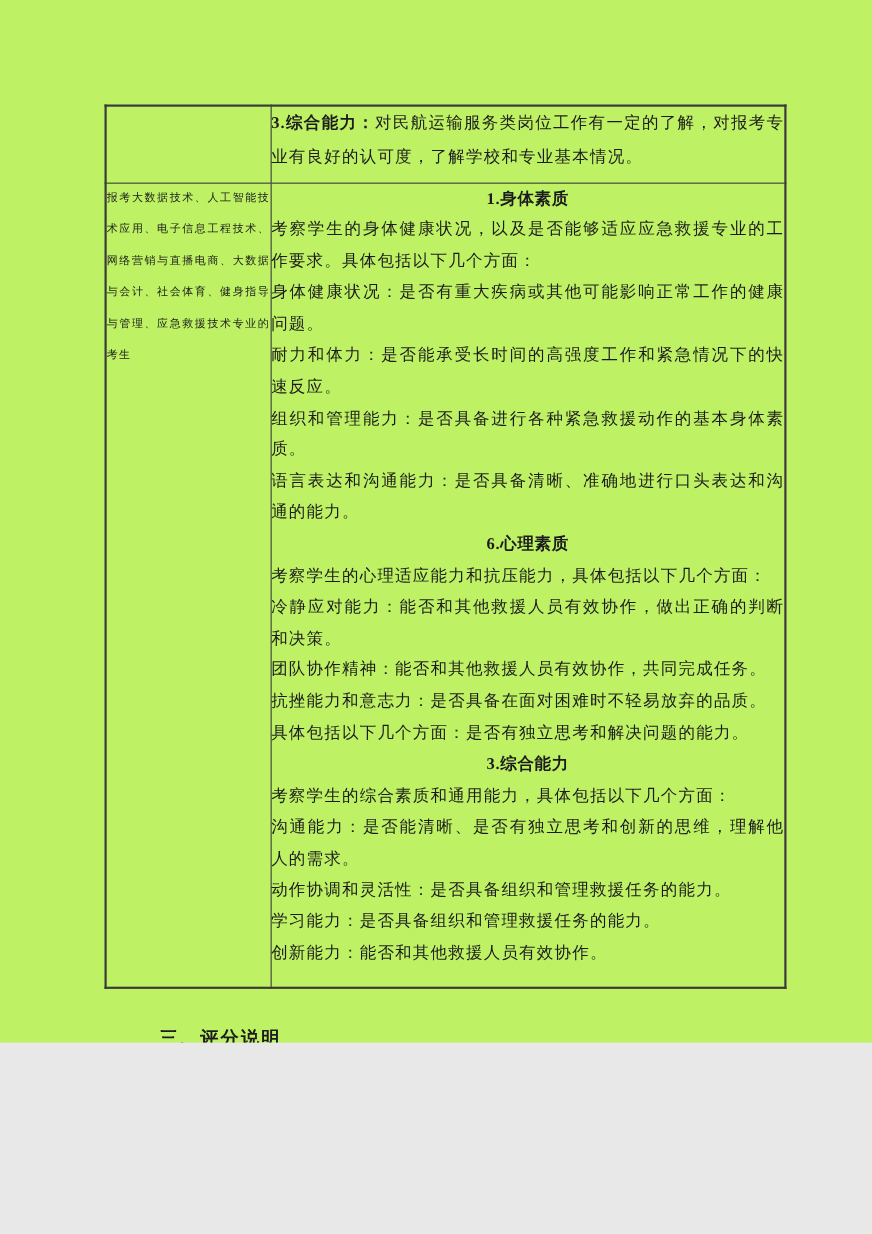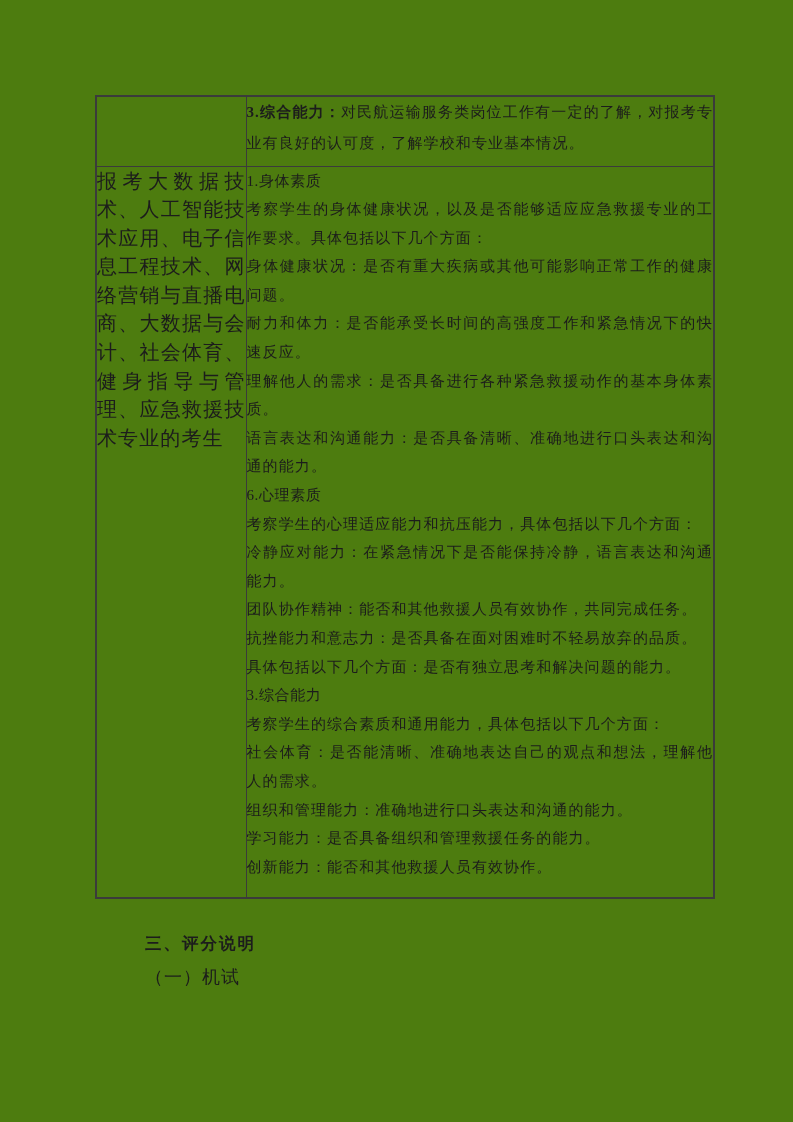--- a/index.html
+++ b/index.html
@@ -1,22 +1,22 @@
 <!DOCTYPE html>
 <html><head>
 <meta charset="utf-8">
 <style>
   * { box-sizing: border-box; }
   html, body { margin: 0; padding: 0; background: #e8e8e8; }
   .page {
     position: relative;
     width: 793px;
-    height: 1122px;
+    height: 948px;
     margin: 0 auto;
-    background: #4d7c0f;
+    background: #bef264;
     font-family: "Liberation Serif", "DejaVu Serif", serif;
     color: #1c1c1c;
     overflow: hidden;
   }
   table.doc-table {
     position: absolute;
     left: 95px;
     top: 95px;
     width: 618px;
     border-collapse: collapse;
@@ -25,21 +25,21 @@
   }
   table.doc-table td {
     border: 1px solid #3b3b3b;
     padding: 0;
     vertical-align: top;
   }
   td.requirement-cell {
     width: 150px;
     vertical-align: middle;
     padding: 8px 10px;
-    font-size: 20px;
+    font-size: 10px;
     line-height: 28.6px;
     letter-spacing: 1.1px;
     text-align: justify;
     text-justify: inter-ideograph;
   }
   td.criteria-cell-top {
     width: 468px;
     height: 70px;
     padding: 6px 6px 4px 8px;
   }
@@ -58,22 +58,22 @@
   }
   .para-top {
     margin: 0;
     font-size: 15px;
     line-height: 31px;
     letter-spacing: 1.1px;
     text-align: justify;
     text-justify: inter-ideograph;
   }
   .para.heading {
-    font-weight: normal;
-    text-align: left;
+    font-weight: bold;
+    text-align: center;
     letter-spacing: 0.6px;
   }
   .bold-lead { font-weight: bold; }
   .section-heading {
     position: absolute;
     left: 145px;
     top: 932px;
     font-size: 16.5px;
     font-weight: bold;
     letter-spacing: 2px;
@@ -103,32 +103,32 @@
       </td>
     </tr>
     <tr>
       <td class="requirement-cell">报考大数据技术、人工智能技术应用、电子信息工程技术、网络营销与直播电商、大数据与会计、社会体育、健身指导与管理、应急救援技术专业的考生</td>
       <td class="criteria-cell">
 
       <p class="para heading">1.身体素质</p>
             <p class="para">考察学生的身体健康状况，以及是否能够适应应急救援专业的工作要求。具体包括以下几个方面：</p>
             <p class="para">身体健康状况：是否有重大疾病或其他可能影响正常工作的健康问题。</p>
             <p class="para">耐力和体力：是否能承受长时间的高强度工作和紧急情况下的快速反应。</p>
-            <p class="para">理解他人的需求：是否具备进行各种紧急救援动作的基本身体素质。</p>
+            <p class="para">组织和管理能力：是否具备进行各种紧急救援动作的基本身体素质。</p>
             <p class="para">语言表达和沟通能力：是否具备清晰、准确地进行口头表达和沟通的能力。</p>
             <p class="para heading">6.心理素质</p>
             <p class="para">考察学生的心理适应能力和抗压能力，具体包括以下几个方面：</p>
-            <p class="para">冷静应对能力：在紧急情况下是否能保持冷静，语言表达和沟通能力。</p>
+            <p class="para">冷静应对能力：能否和其他救援人员有效协作，做出正确的判断和决策。</p>
             <p class="para">团队协作精神：能否和其他救援人员有效协作，共同完成任务。</p>
             <p class="para">抗挫能力和意志力：是否具备在面对困难时不轻易放弃的品质。</p>
             <p class="para">具体包括以下几个方面：是否有独立思考和解决问题的能力。</p>
             <p class="para heading">3.综合能力</p>
             <p class="para">考察学生的综合素质和通用能力，具体包括以下几个方面：</p>
-            <p class="para">社会体育：是否能清晰、准确地表达自己的观点和想法，理解他人的需求。</p>
-            <p class="para">组织和管理能力：准确地进行口头表达和沟通的能力。</p>
+            <p class="para">沟通能力：是否能清晰、是否有独立思考和创新的思维，理解他人的需求。</p>
+            <p class="para">动作协调和灵活性：是否具备组织和管理救援任务的能力。</p>
             <p class="para">学习能力：是否具备组织和管理救援任务的能力。</p>
             <p class="para">创新能力：能否和其他救援人员有效协作。</p>
           </td>
     </tr>
   </tbody>
     </table>
 
   <div class="section-heading">三、评分说明</div>
   <div class="sub-heading">（一）机试</div>
 

